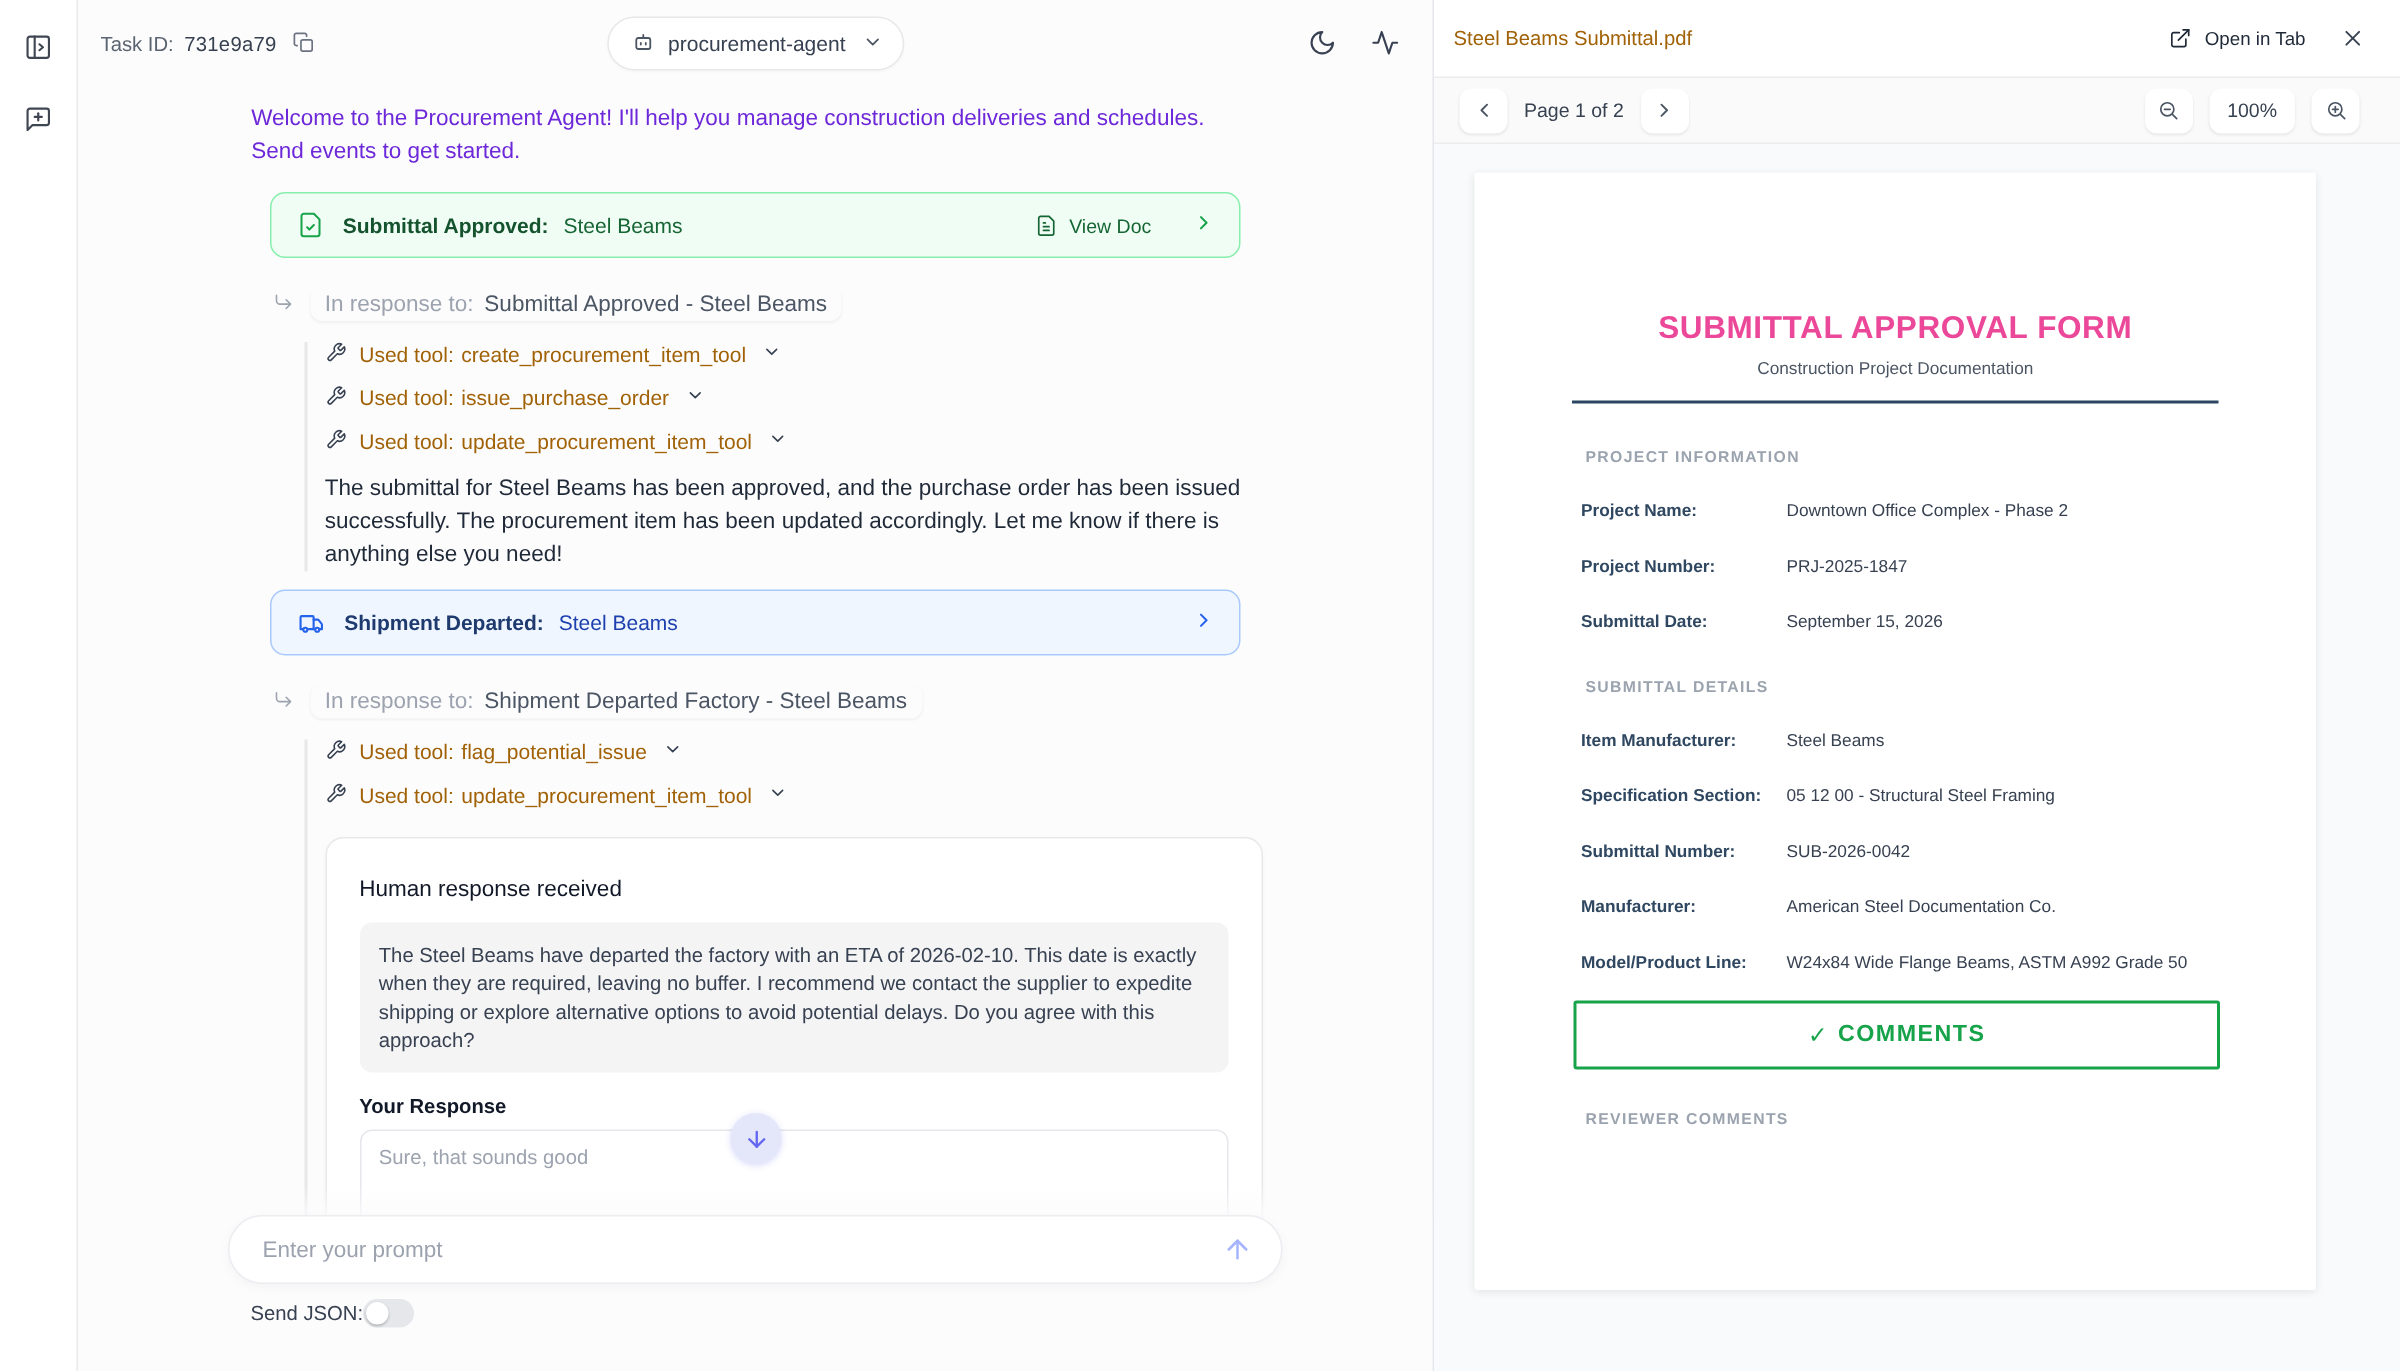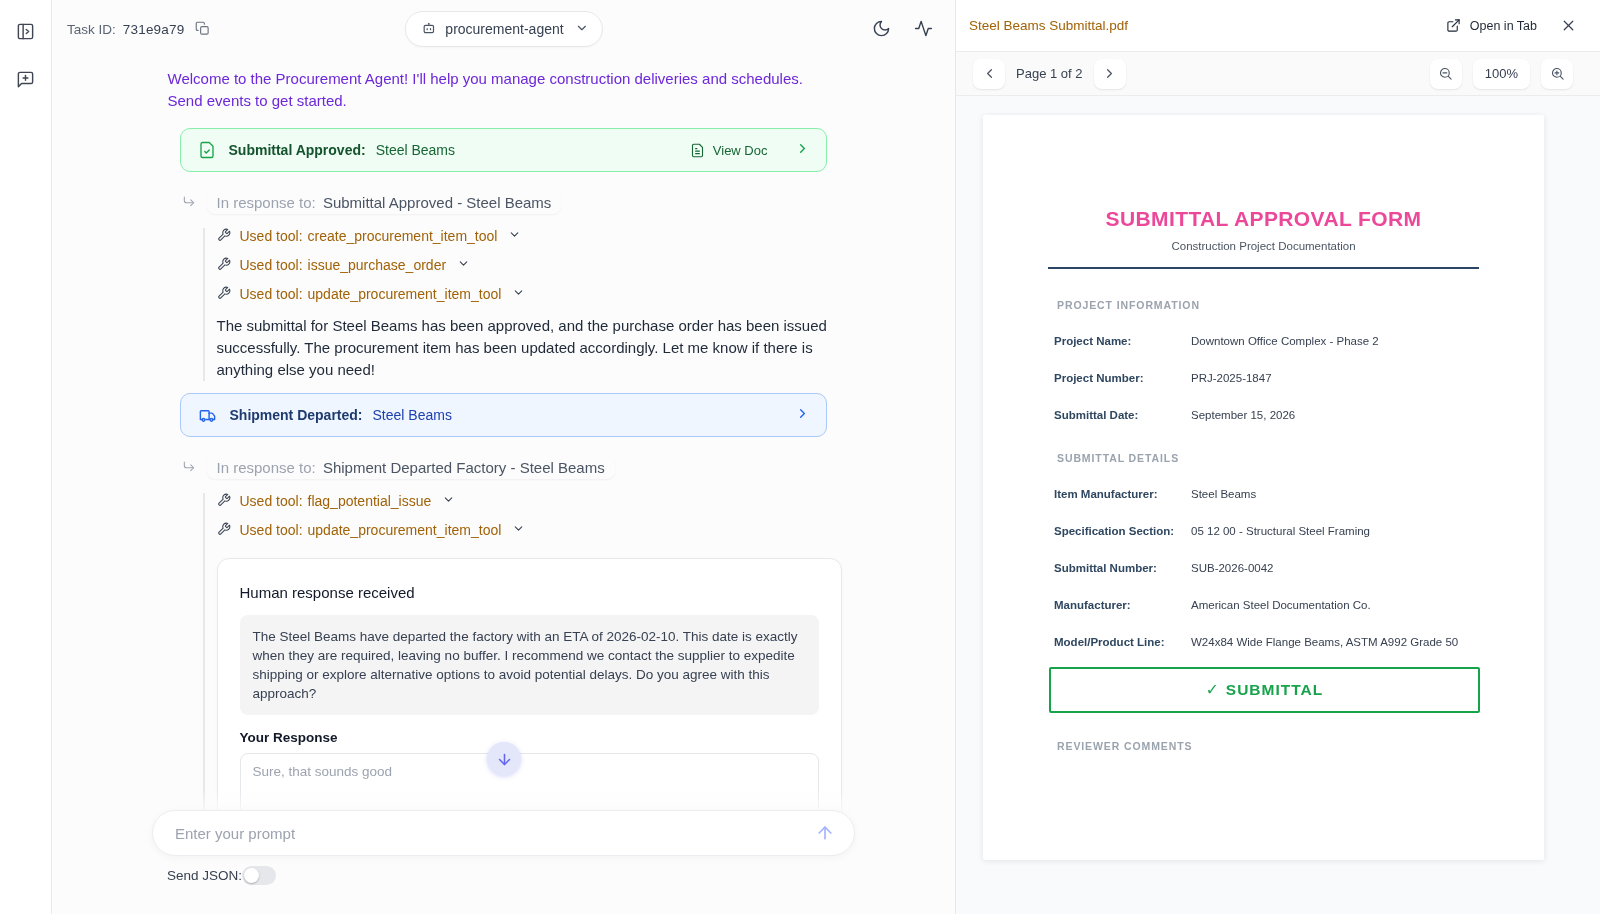--- a/index.html
+++ b/index.html
@@ -484,21 +484,21 @@
             <span class="doc-value">American Steel Documentation Co.</span>
           </div>
           <div class="doc-row">
             <span class="doc-label">Model/Product Line:</span>
             <span class="doc-value">W24x84 Wide Flange Beams, ASTM A992 Grade 50</span>
           </div>
         </div>
 
         <div class="approved-box">
           <span>✓</span>
-          <span>SUBMITTAL</span>
+          <span>COMMENTS</span>
         </div>
 
         <div class="doc-section">
           <div class="doc-heading" style="margin-top:27px;">REVIEWER COMMENTS</div>
         </div>
       </div>
     </div>
   </section>
 </div>
 

